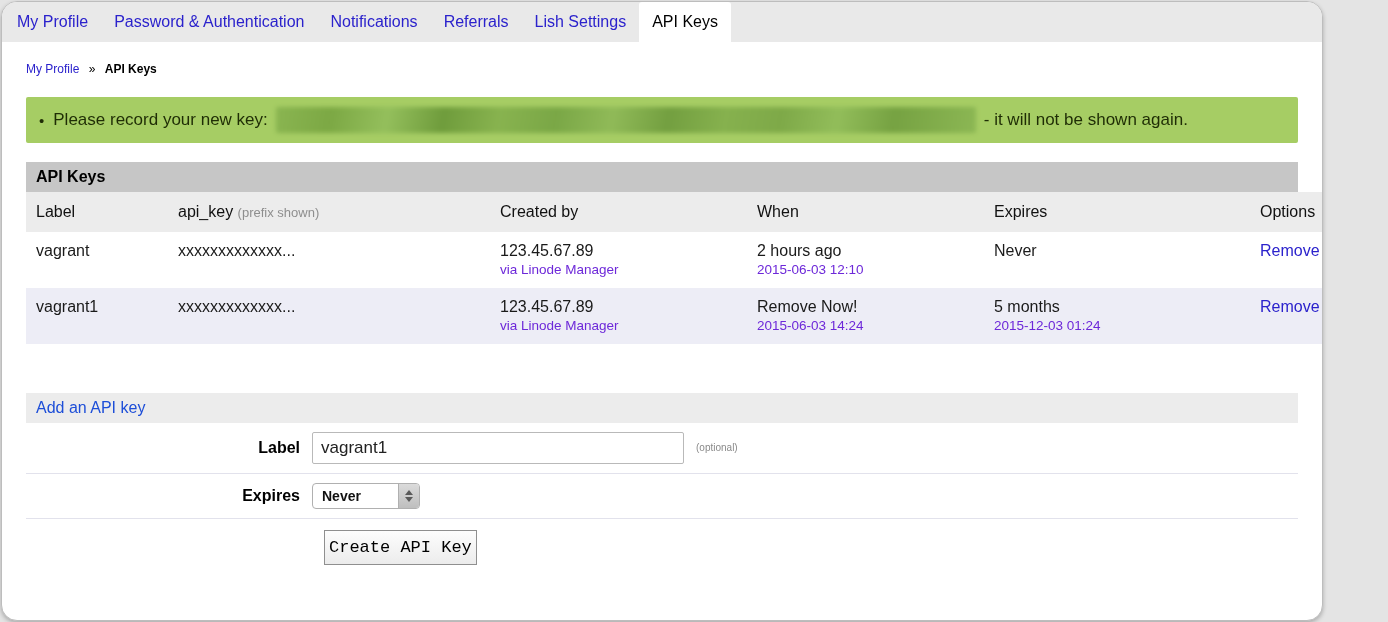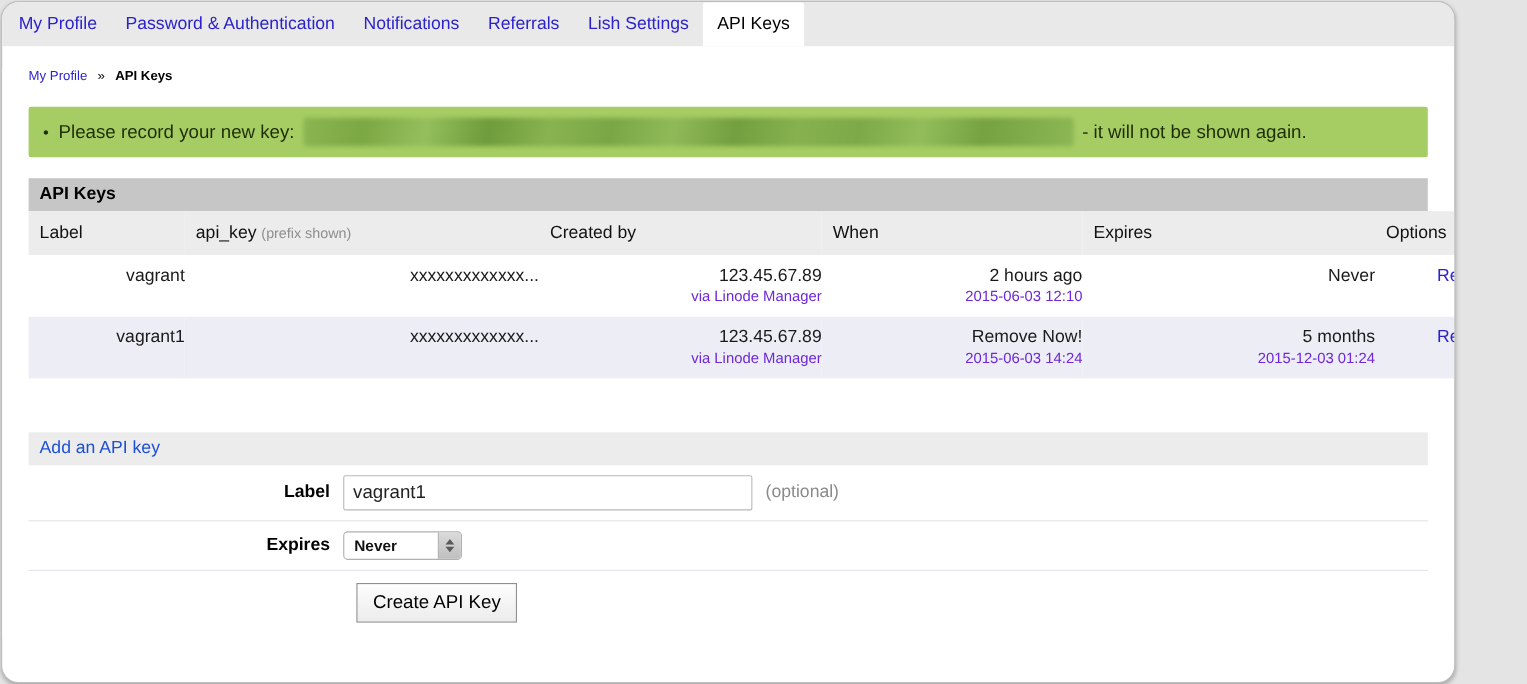--- a/index.html
+++ b/index.html
@@ -75,63 +75,63 @@
   thead tr { background: #ececec; }
   th {
     text-align: left; font-weight: normal; font-size: 16px;
     padding: 11px 0 11px 10px; color: #111; white-space: nowrap;
   }
   .note { color: #8e8e8e; font-size: 13px; }
   tbody tr.row-a { background: #ffffff; }
   tbody tr.row-b { background: #ededf6; }
   td {
     padding: 9px 0 10px 10px; vertical-align: top;
-    font-size: 16px; color: #1a1a1a; line-height: 1.22; text-align: right;
+    font-size: 16px; color: #1a1a1a; line-height: 1.22;
   }
   .sub { color: #6d28d9; font-size: 13.5px; margin-top: 1px; }
   a.remove { color: #2b22cc; text-decoration: none; cursor: pointer; font-size: 16px; }
   
   .form { margin-top: 49px; }
   .form-title { background: #ececec; font-size: 16px; padding: 6px 10px; color:#1d4ed8; }
   .form-row { display: flex; align-items: center; padding: 9px 0; }
   .form-row.bordered { border-bottom: 1px solid #e2e2ec; }
   .flabel {
     width: 286px; text-align: right; font-weight: bold;
     font-size: 16px; padding-right: 12px; flex: 0 0 auto;
   }
   .fspacer { width: 298px; flex: 0 0 auto; }
   input.text {
     width: 372px; height: 32px;
     border: 1px solid #b9b9b9; border-radius: 2px;
     font-family: "Liberation Sans", sans-serif;
     font-size: 17px; padding: 2px 8px; color: #222; background:#fff;
   }
-  .optional { margin-left: 12px; color: #8a8a8a; font-size: 16px; text-align: right; }
+  .optional { margin-left: 12px; color: #8a8a8a; font-size: 10px; text-align: right; }
   .select {
     display: inline-flex; align-items: center;
     height: 26px; min-width: 108px;
     border: 1px solid #b0b0b0; border-radius: 4px;
     background: #fff; padding-left: 9px;
     font-size: 14px; font-weight: bold; color: #111;
     cursor: pointer; overflow: hidden;
   }
   .select-arrows {
     margin-left: auto; width: 21px; height: 26px;
     background: linear-gradient(#dcdcdc, #bdbdbd);
     border-left: 1px solid #b0b0b0;
     display: flex; flex-direction: column;
     align-items: center; justify-content: center; gap: 2px;
   }
   .chev { width: 0; height: 0; border-left: 4px solid transparent; border-right: 4px solid transparent; }
   .chev.up { border-bottom: 5px solid #5a5a5a; }
   .chev.down { border-top: 5px solid #5a5a5a; }
   button.create {
-    font-family: Liberation Sans, sans-serif;
+    font-family: Liberation Mono, monospace;
     font-size: 17px; color: #000;
-    padding: 7px 14px;
+    padding: 7px 4px;
     background: linear-gradient(#fdfdfd, #ececec);
     border: 1px solid #8f8f8f;
     cursor: pointer;
   }
   .btn-row { padding: 11px 0 14px; }
 </style>
 </head>
 <body>
 
 <div class="window">

